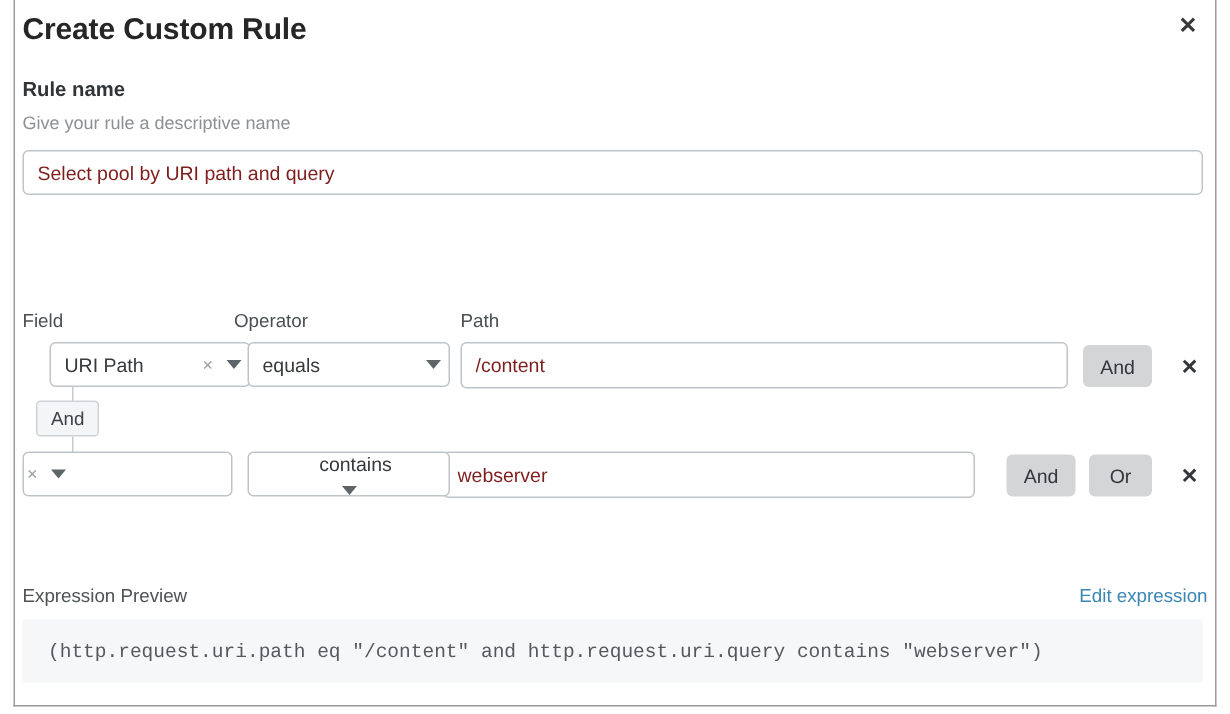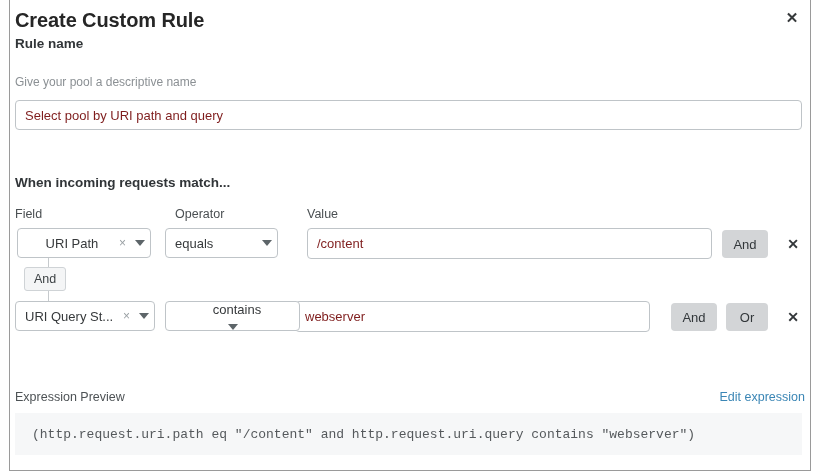--- a/index.html
+++ b/index.html
@@ -163,59 +163,57 @@
   }
 </style>
 </head>
 <body>
 
 <div id="panel">
 
   <div id="modal-title">Create Custom Rule</div>
   <button id="close-btn">✕</button>
 
-  <div class="section-label" style="left:5px; top:36px;text-align:center;">Rule name</div>
-  <div class="help-text" style="left:5px; top:75px;">Give your pool a descriptive name</div>
+  <div class="section-label" style="left:5px; top:52px;text-align:center;">Rule name</div>
+  <div class="help-text" style="left:5px; top:75px;">Give your rule a descriptive name</div>
   <input class="txt-input" style="left: 5px; top: 100px; width: 787px; height: 30px;" id="rule-name-input" placeholder="Enter rule name" value="Select pool by URI path and query">
 
-  <div class="section-label" style="left:5px; top:175px;">When incoming requests match...</div>
 
   <div class="field-label" style="left:5px; top:207px;">Field</div>
-  <div class="field-label" style="left:165px; top:207px;">Operator</div>
-  <div class="field-label" style="left:297px; top:207px;">Value</div>
+  <div class="field-label" style="left:146px; top:207px;">Operator</div>
+  <div class="field-label" style="left:297px; top:207px;">Path</div>
 
   <div class="conn-line" style="left:38px; top:258px; height:10px;"></div>
   <div class="conn-line" style="left:38px; top:291px; height:11px;"></div>
   <div id="group-and-badge">
     <span>And</span>
   </div>
 
-  <div class="sel" style="left:7px; top:228px; width:134px;text-align:center;">
+  <div class="sel" style="left:23px; top:228px; width:134px;">
     <span class="sel-label">URI Path</span>
     <span class="sel-clear">×</span>
     <span class="sel-caret">
       <span class="caret-tri"></span>
     </span>
   </div>
 
-  <div class="sel" style="left:155px; top:228px; width:113px;">
+  <div class="sel" style="left:155px; top:228px; width:135px;">
     <span class="sel-label">equals</span>
     <span class="sel-caret">
       <span class="caret-tri"></span>
     </span>
   </div>
 
   <input class="txt-input" style="left: 297px; top: 228px; width: 405px; height: 31px;" id="value-input-row-1" placeholder="Enter value" value="/content">
 
   <button class="logic-btn" style="left:712px; top:230px; width:46px;">And</button>
 
   <button class="del-btn" style="left:773px; top:234px;">✕</button>
 
   <div class="sel" style="left:5px; top:301px; width:140px;">
-    <span class="sel-label">URI Query St...</span>
     <span class="sel-clear">×</span>
     <span class="sel-caret">
       <span class="caret-tri"></span>
     </span>
   </div>
 
   <div class="sel" style="left:155px; top:301px; width:135px;flex-direction:column;">
     <span class="sel-label">contains</span>
     <span class="sel-caret">
       <span class="caret-tri"></span>

